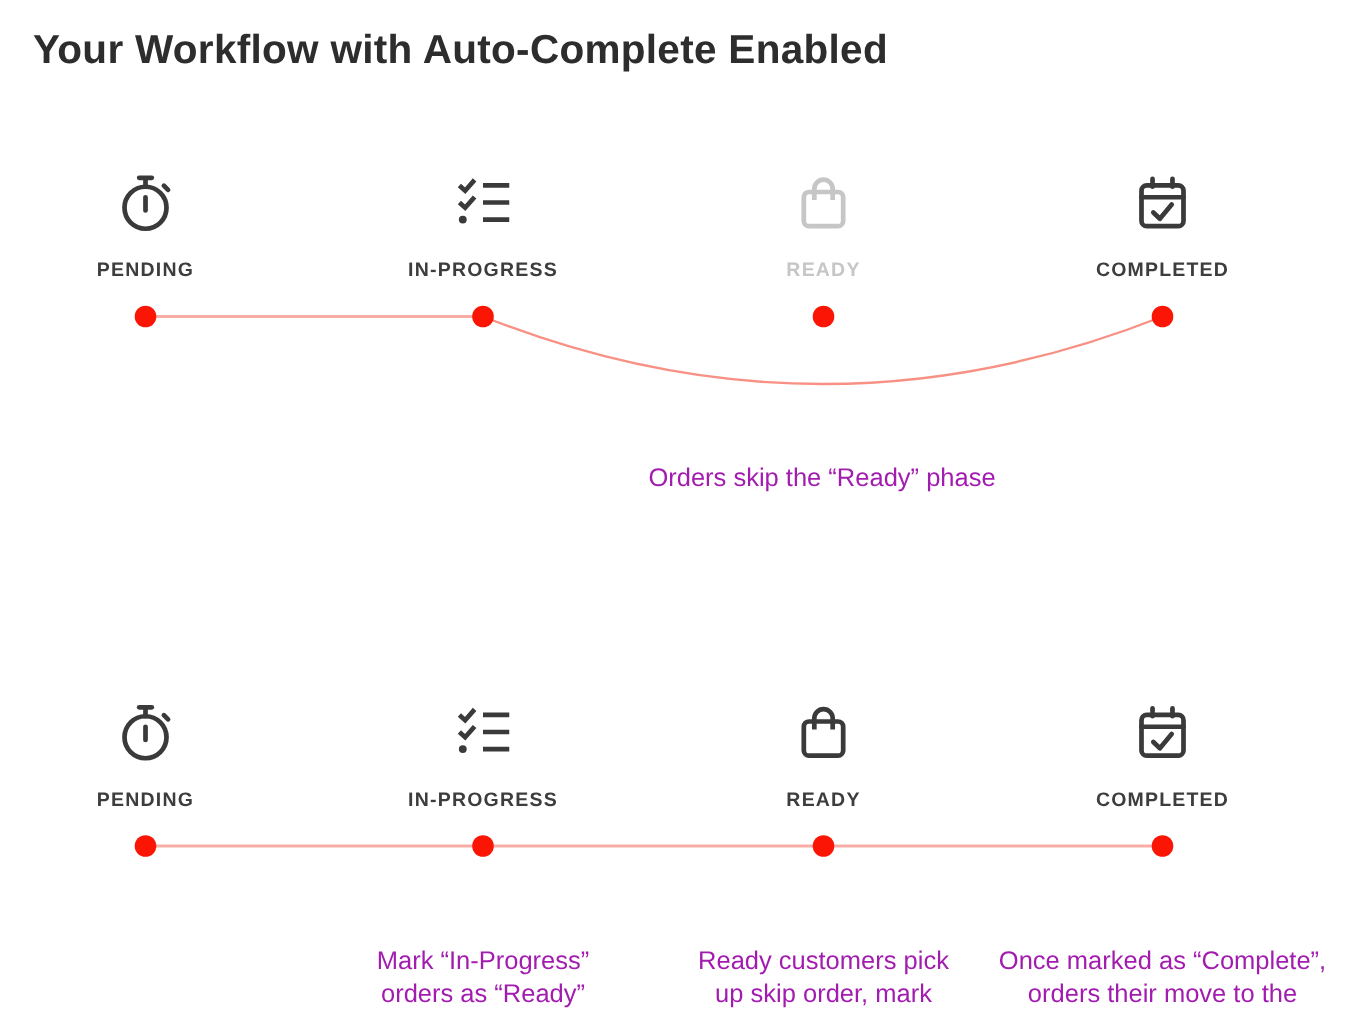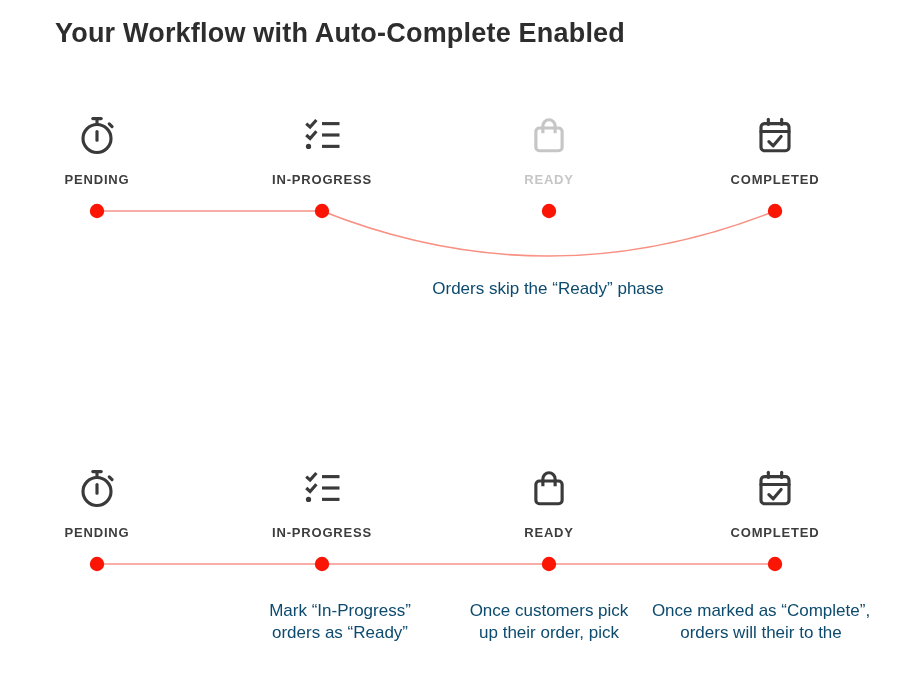--- a/index.html
+++ b/index.html
@@ -13,21 +13,21 @@
     overflow: hidden;
   }
   .title {
     position: absolute;
     left: 22px;
     font-size: 27px;
     font-weight: 800;
     letter-spacing: 0.2px;
     color: #2d2d2d;
   }
-  .title.t1 { top: 18px; margin-left: 33px; }
+  .title.t1 { top: 18px; }
   .title.t2 { top: 369px; }
 
   .connectors { position: absolute; left: 0; top: 0; }
 
   .stage {
     position: absolute;
     width: 220px;
     text-align: center;
   }
   .stage .iconwrap { height: 44px; display: flex; align-items: center; justify-content: center; }
@@ -42,26 +42,27 @@
     letter-spacing: 0.8px;
     color: #3d3d3d;
   }
   .stage.disabled .stage-label { color: #c6c6c6; }
 
   .note {
     position: absolute;
     text-align: center;
     font-size: 17px;
     line-height: 22px;
-    color: #0c4a6e;
+    color: #a21caf;
+    margin-top: 30px;
   }
   .note.center-note { left: 338px; width: 420px; top: 278px; }
-  .note.n1 { left: 220px; width: 240px; top: 600px; }
+  .note.n1 { left: 202px; width: 240px; top: 600px; }
   .note.n2 { left: 429px; width: 240px; top: 600px; }
-  .note.n3 { left: 636px; width: 250px; top: 600px; }
+  .note.n3 { left: 650px; width: 250px; top: 600px; }
 </style>
 </head>
 <body>
 
 <div class="page">
 
   <svg class="connectors" width="900" height="676" viewBox="0 0 900 676">
     <line x1="97" y1="211" x2="322" y2="211" stroke-width="2" stroke="#f8aea6"></line>
     <path d="M322 211 Q548 301 775 211" fill="none" stroke-width="1.6" stroke="#f89084"></path>
     <line x1="97" y1="564" x2="775" y2="564" stroke-width="2" stroke="#f8aea6"></line>
@@ -198,22 +199,22 @@
     </div>
     <div class="stage-label">COMPLETED</div>
   </div>
 
   <div class="note n1">
     <div>Mark “In-Progress”</div>
     <div>orders as “Ready”</div>
   </div>
 
   <div class="note n2">
-    <div>Once customers pick</div>
-    <div>up their order, pick</div>
+    <div>Ready customers pick</div>
+    <div>up skip order, mark</div>
   </div>
 
   <div class="note n3">
     <div>Once marked as “Complete”,</div>
-    <div>orders will their to the</div>
+    <div>orders their move to the</div>
   </div>
 
 </div>
 
 </body></html>

